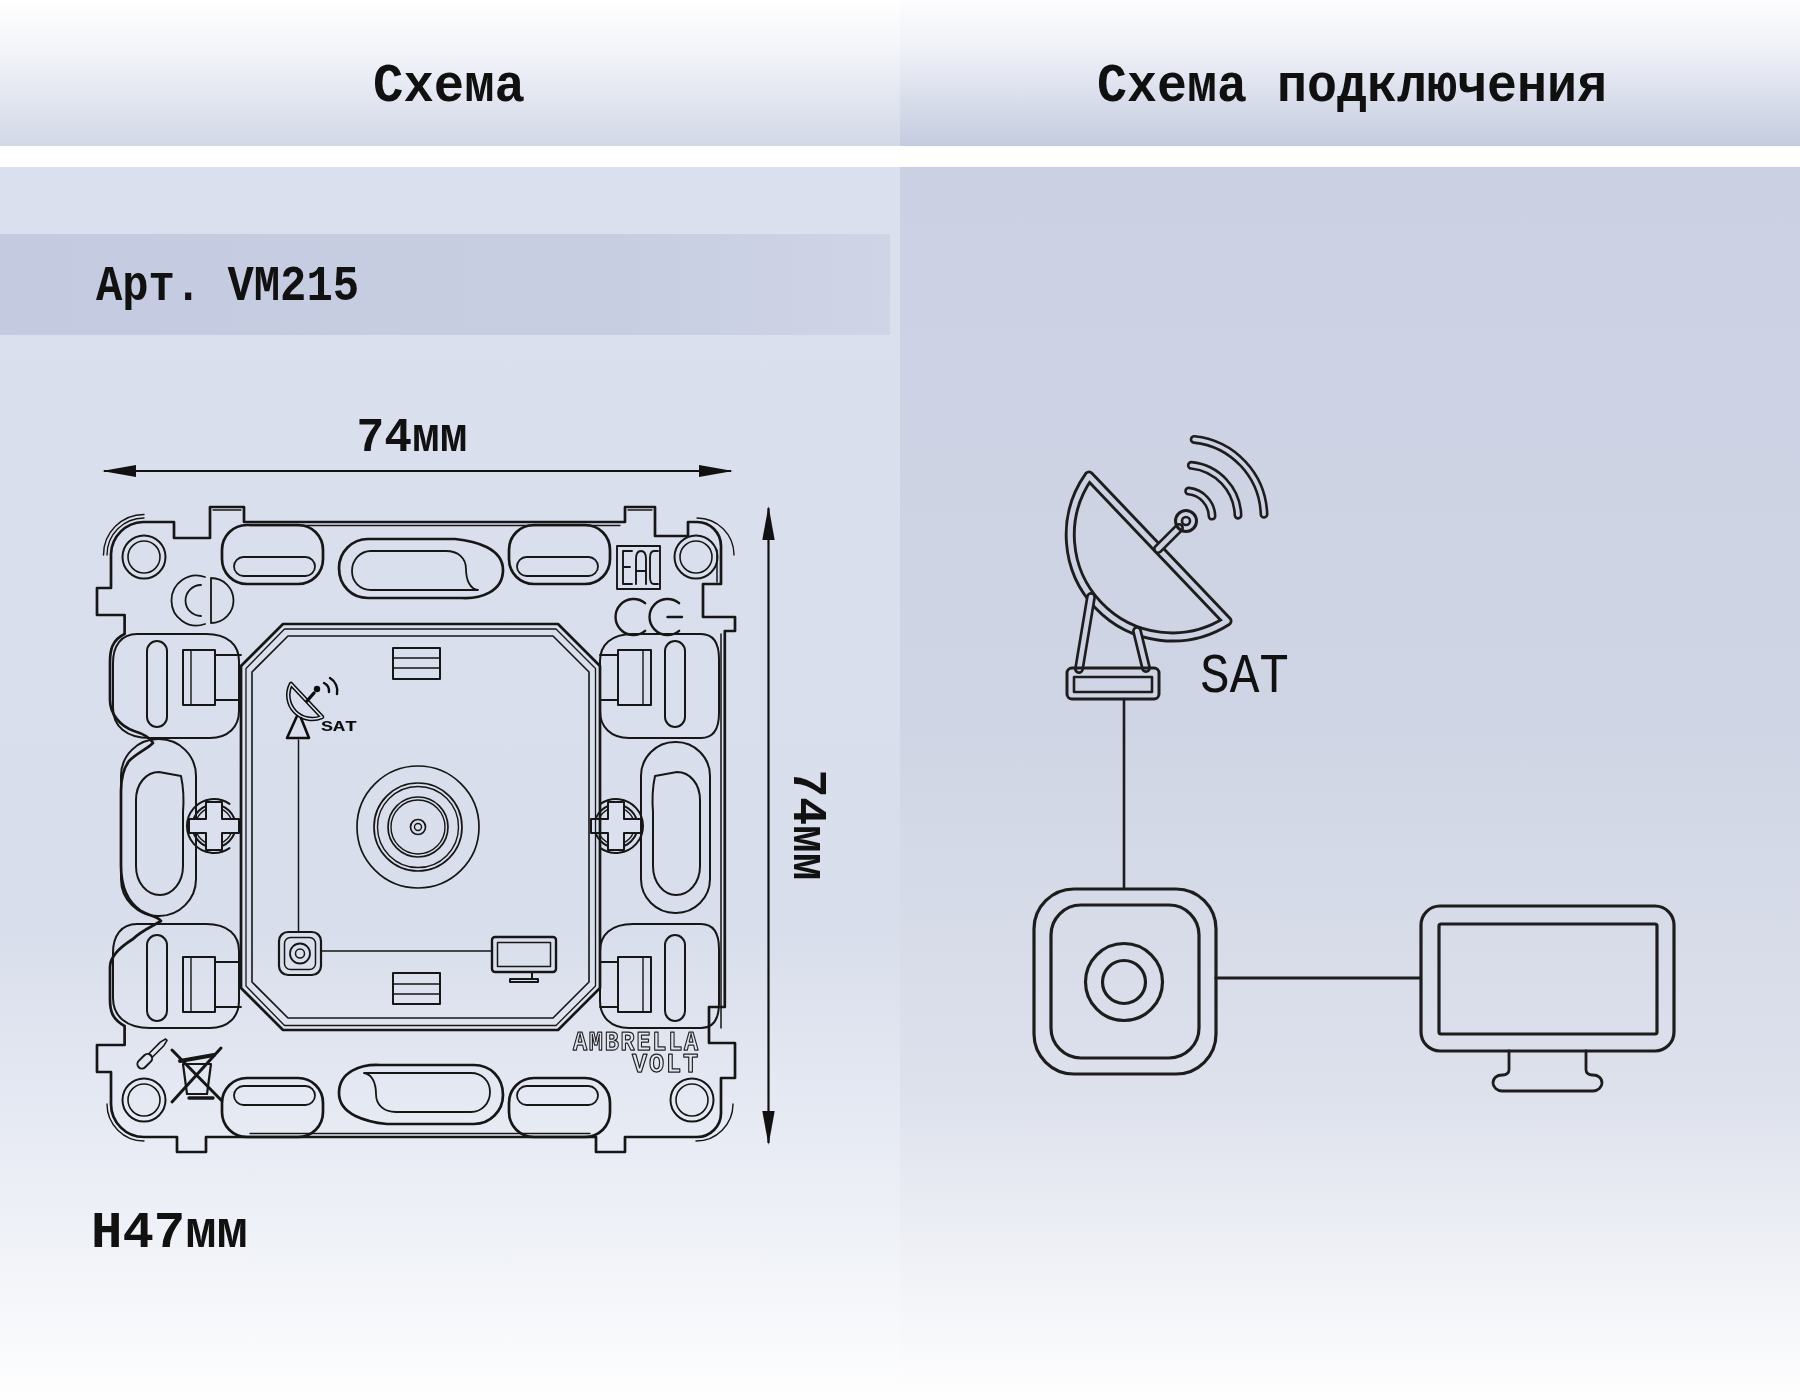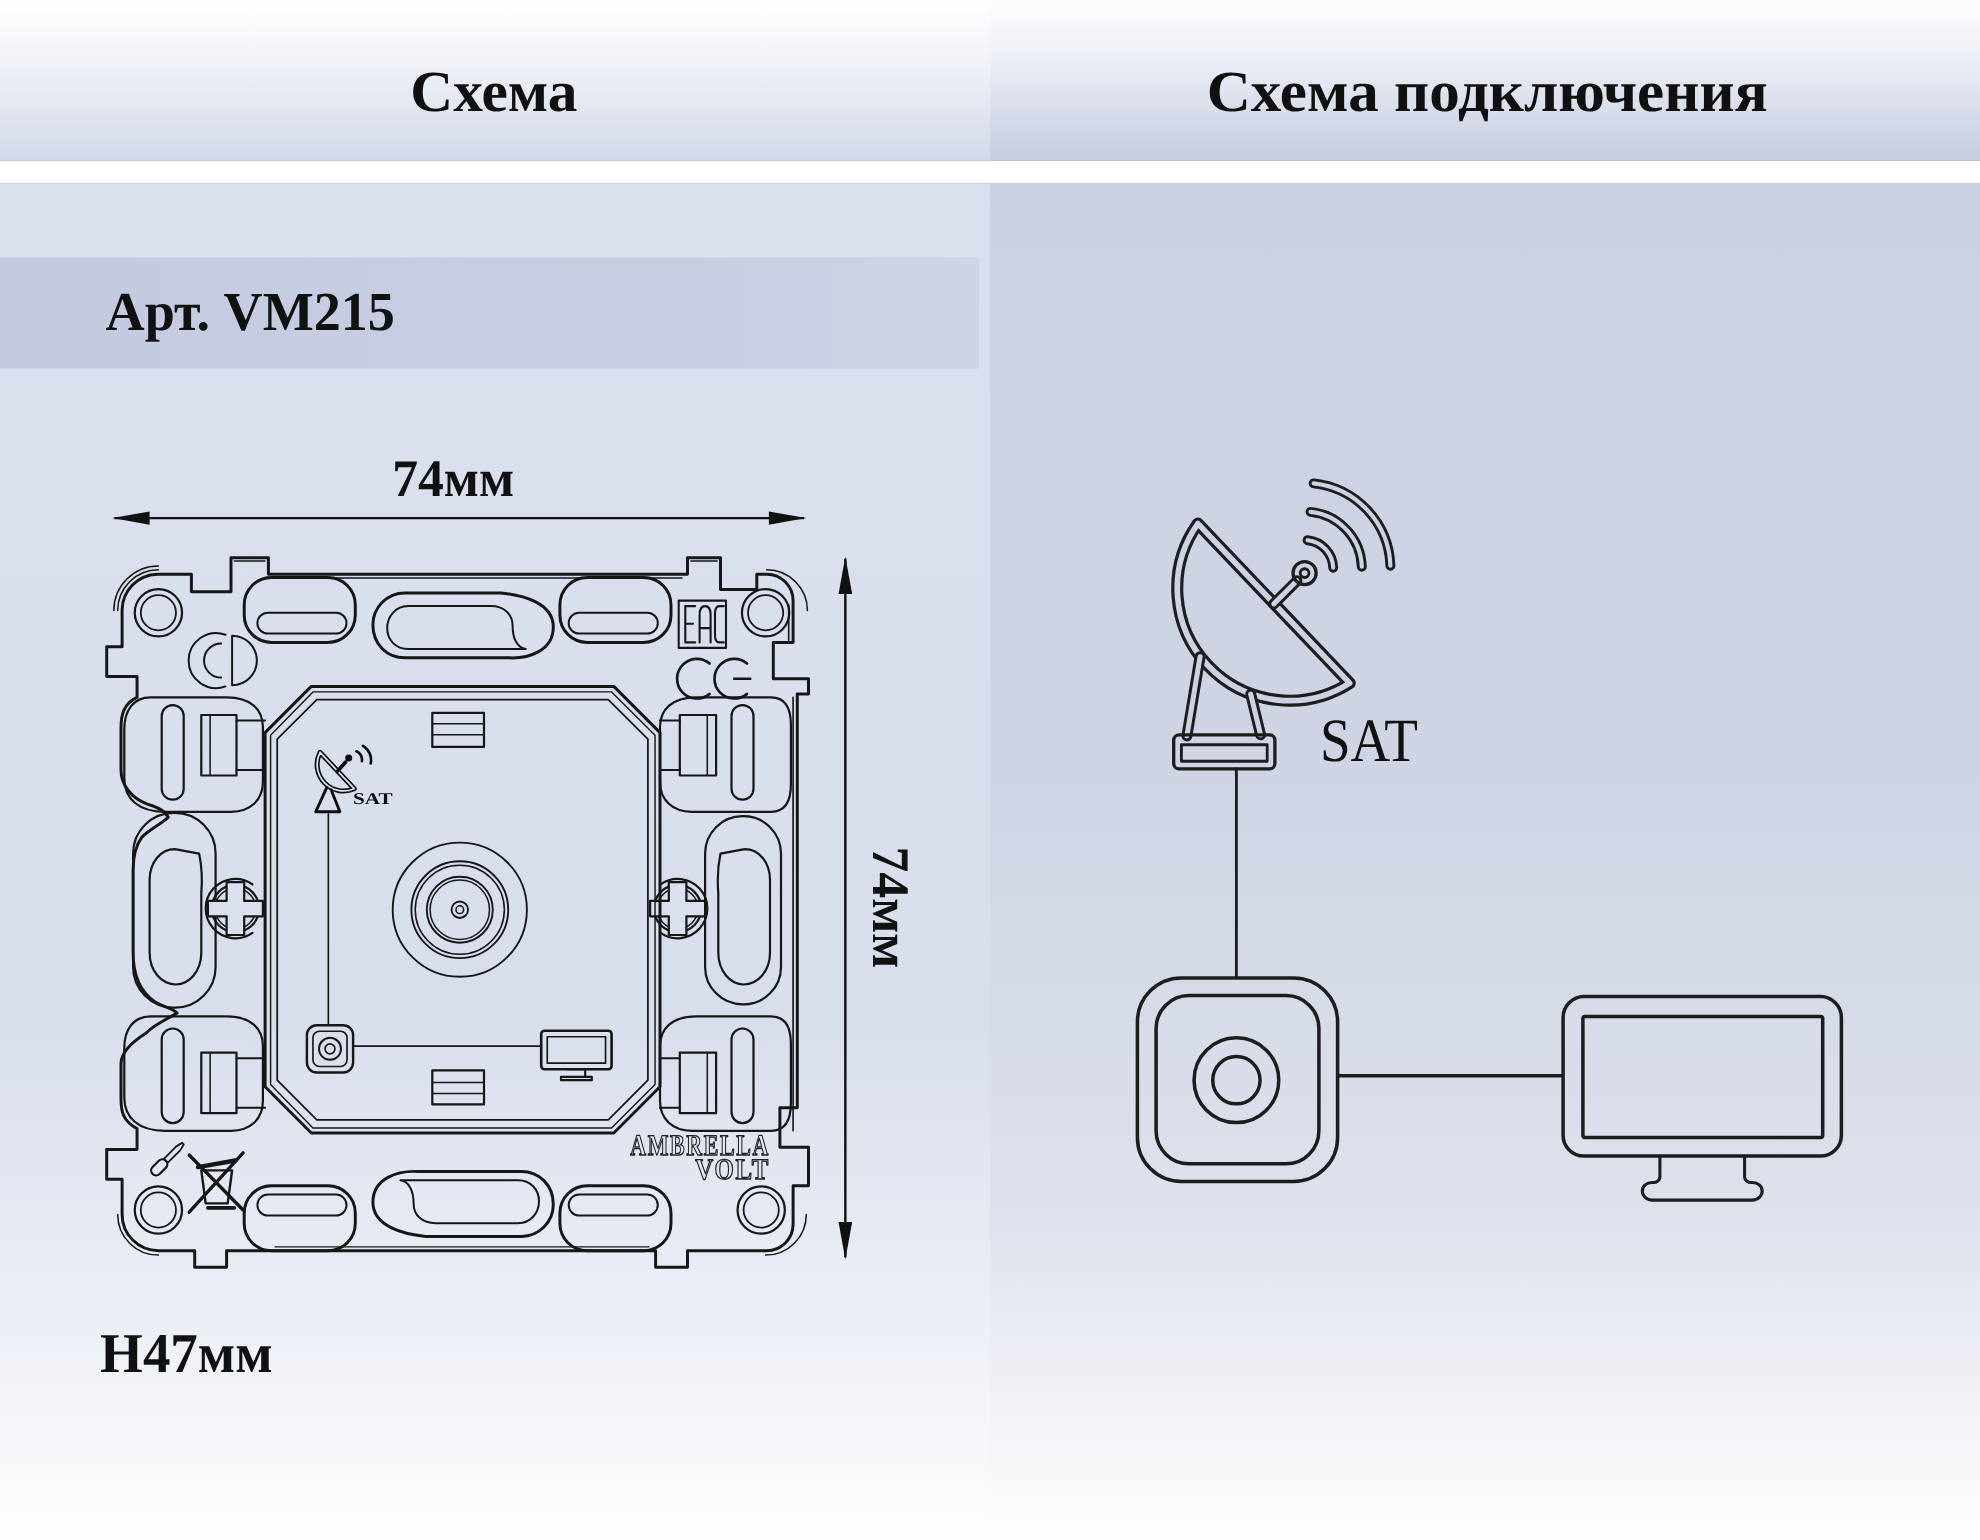--- a/index.html
+++ b/index.html
@@ -1,17 +1,17 @@
 <!DOCTYPE html>
 <html><head>
 <meta charset="utf-8">
 <style>
   html,body{margin:0;padding:0;}
   #page{position:relative;width:1800px;height:1400px;overflow:hidden;
-        font-family:Liberation Serif, serif;background:#be185d;}
+        font-family:Liberation Mono, monospace;background:#14b8a6;}
   .abs{position:absolute;}
 </style>
 </head>
 <body>
 <div id="page">
 
   <div class="abs" style="left:0;top:0;width:900px;height:146px;background:linear-gradient(180deg,#ffffff 0%,#f2f4f9 35%,#d3d8e8 100%);"></div>
 
   <div class="abs" style="left:900px;top:0;width:900px;height:146px;background:linear-gradient(180deg,#fdfdfe 0%,#eef0f7 35%,#c5ccdf 100%);"></div>
 

